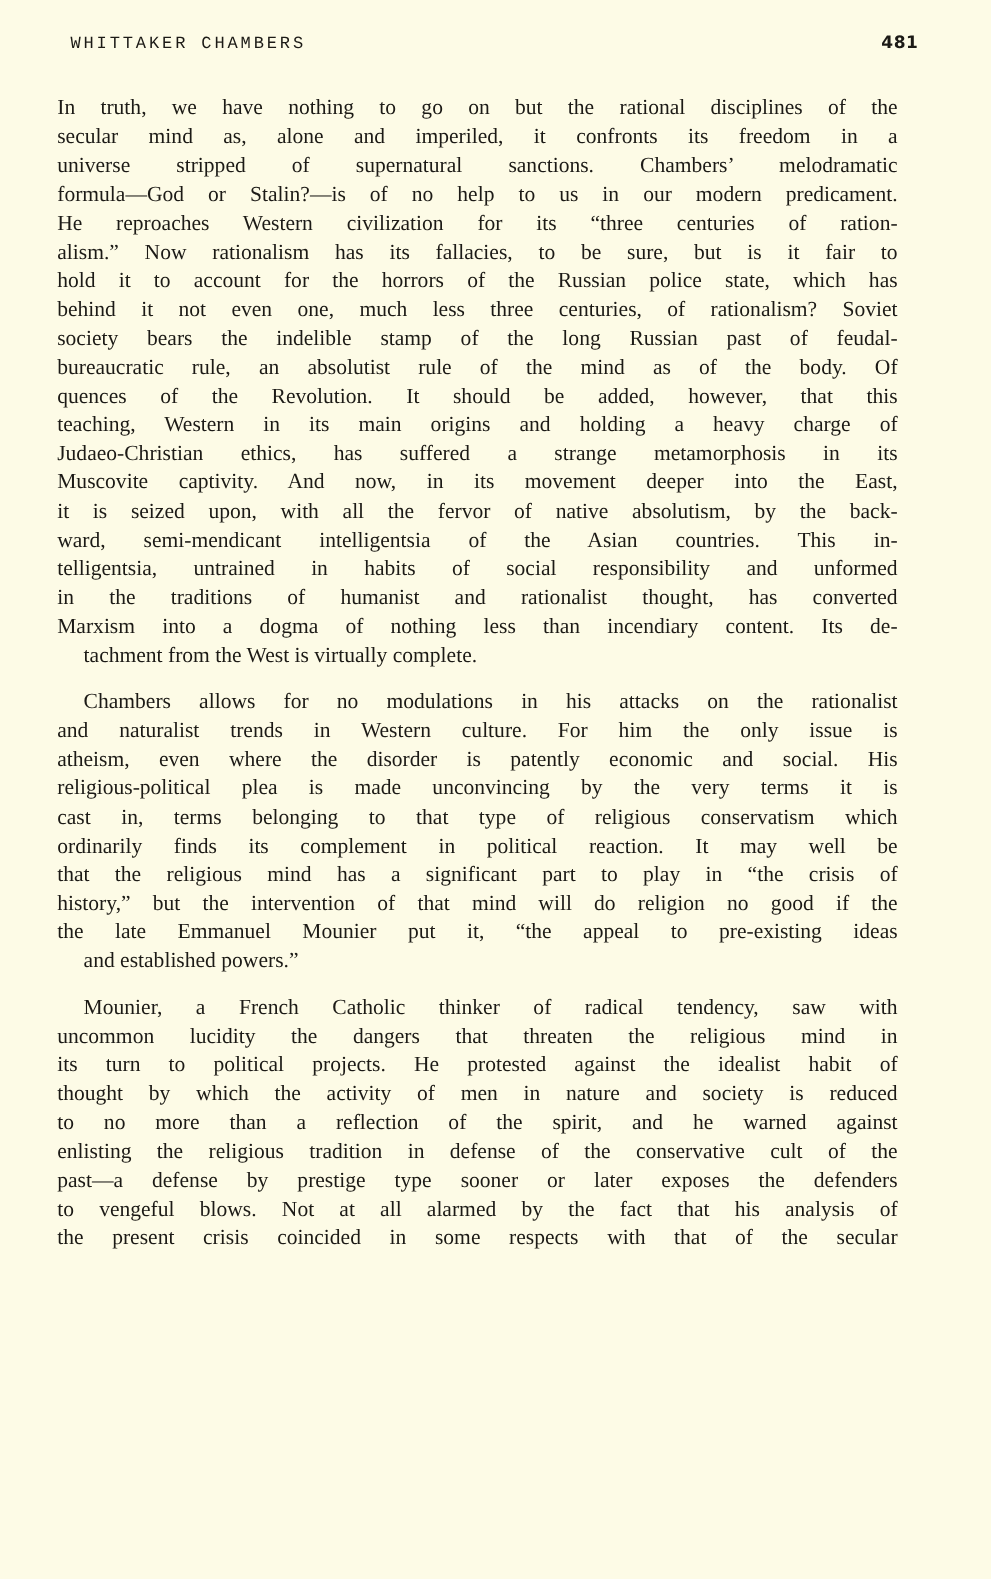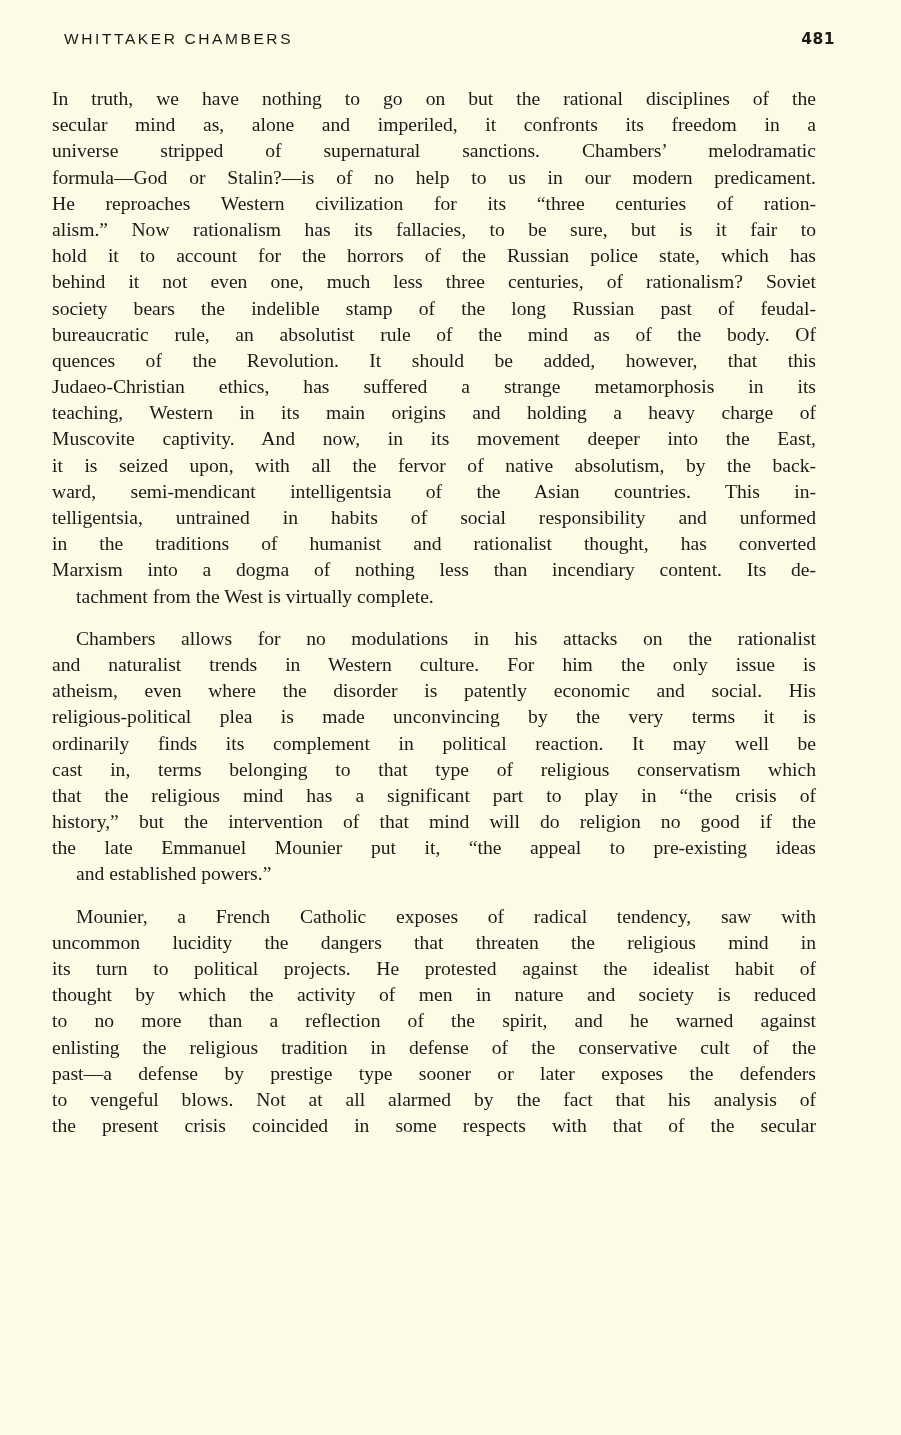--- a/index.html
+++ b/index.html
@@ -8,21 +8,21 @@
     background: #fdfbe6;
     font-family: "Liberation Serif", serif;
     color: #1c1a16;
   }
   .page { position: relative; width: 901px; height: 1435px; }
   .running-head {
     position: absolute; left: 64px; right: 66px; top: 30px; height: 30px;
     display: flex; justify-content: space-between; align-items: baseline;
   }
   .running-title {
-    font-family: Liberation Sans, sans-serif;
+    font-family: Liberation Mono, monospace;
     font-size: 15.5px; letter-spacing: 2.6px; font-weight: normal;
   }
   .folio {
     font-family: "DejaVu Sans", sans-serif;
     font-size: 15.5px; font-weight: bold; letter-spacing: 0.5px;
   }
   .body-text {
     position: absolute; left: 52px; width: 764px; top: 86px;
   }
   .line {
@@ -47,44 +47,44 @@
         <span class="line">secular mind as, alone and imperiled, it confronts its freedom in a</span>
         <span class="line">universe stripped of supernatural sanctions. Chambers’ melodramatic</span>
         <span class="line">formula—God or Stalin?—is of no help to us in our modern predicament.</span>
         <span class="line">He reproaches Western civilization for its “three centuries of ration-</span>
         <span class="line">alism.” Now rationalism has its fallacies, to be sure, but is it fair to</span>
         <span class="line">hold it to account for the horrors of the Russian police state, which has</span>
         <span class="line">behind it not even one, much less three centuries, of rationalism? Soviet</span>
         <span class="line">society bears the indelible stamp of the long Russian past of feudal-</span>
         <span class="line">bureaucratic rule, an absolutist rule of the mind as of the body. Of</span>
         <span class="line">quences of the Revolution. It should be added, however, that this</span>
+        <span class="line">teaching, Western in its main origins and holding a heavy charge of</span>
         <span class="line">Judaeo-Christian ethics, has suffered a strange metamorphosis in its</span>
-        <span class="line">teaching, Western in its main origins and holding a heavy charge of</span>
         <span class="line">Muscovite captivity. And now, in its movement deeper into the East,</span>
         <span class="line">it is seized upon, with all the fervor of native absolutism, by the back-</span>
         <span class="line">ward, semi-mendicant intelligentsia of the Asian countries. This in-</span>
         <span class="line">telligentsia, untrained in habits of social responsibility and unformed</span>
         <span class="line">in the traditions of humanist and rationalist thought, has converted</span>
         <span class="line">Marxism into a dogma of nothing less than incendiary content. Its de-</span>
         <span class="line last">tachment from the West is virtually complete.</span>
       </div>
       <div>
         <span class="line indent">Chambers allows for no modulations in his attacks on the rationalist</span>
         <span class="line">and naturalist trends in Western culture. For him the only issue is</span>
         <span class="line">atheism, even where the disorder is patently economic and social. His</span>
         <span class="line">religious-political plea is made unconvincing by the very terms it is</span>
+        <span class="line">cast in, terms belonging to that type of religious conservatism which</span>
         <span class="line">ordinarily finds its complement in political reaction. It may well be</span>
-        <span class="line">cast in, terms belonging to that type of religious conservatism which</span>
         <span class="line">that the religious mind has a significant part to play in “the crisis of</span>
         <span class="line">history,” but the intervention of that mind will do religion no good if the</span>
         <span class="line">the late Emmanuel Mounier put it, “the appeal to pre-existing ideas</span>
         <span class="line last">and established powers.”</span>
       </div>
       <div>
-        <span class="line indent">Mounier, a French Catholic exposes of radical tendency, saw with</span>
+        <span class="line indent">Mounier, a French Catholic thinker of radical tendency, saw with</span>
         <span class="line">uncommon lucidity the dangers that threaten the religious mind in</span>
         <span class="line">its turn to political projects. He protested against the idealist habit of</span>
         <span class="line">thought by which the activity of men in nature and society is reduced</span>
         <span class="line">to no more than a reflection of the spirit, and he warned against</span>
         <span class="line">enlisting the religious tradition in defense of the conservative cult of the</span>
         <span class="line">past—a defense by prestige type sooner or later exposes the defenders</span>
         <span class="line">to vengeful blows. Not at all alarmed by the fact that his analysis of</span>
         <span class="line">the present crisis coincided in some respects with that of the secular</span>
       </div>
     </div>

